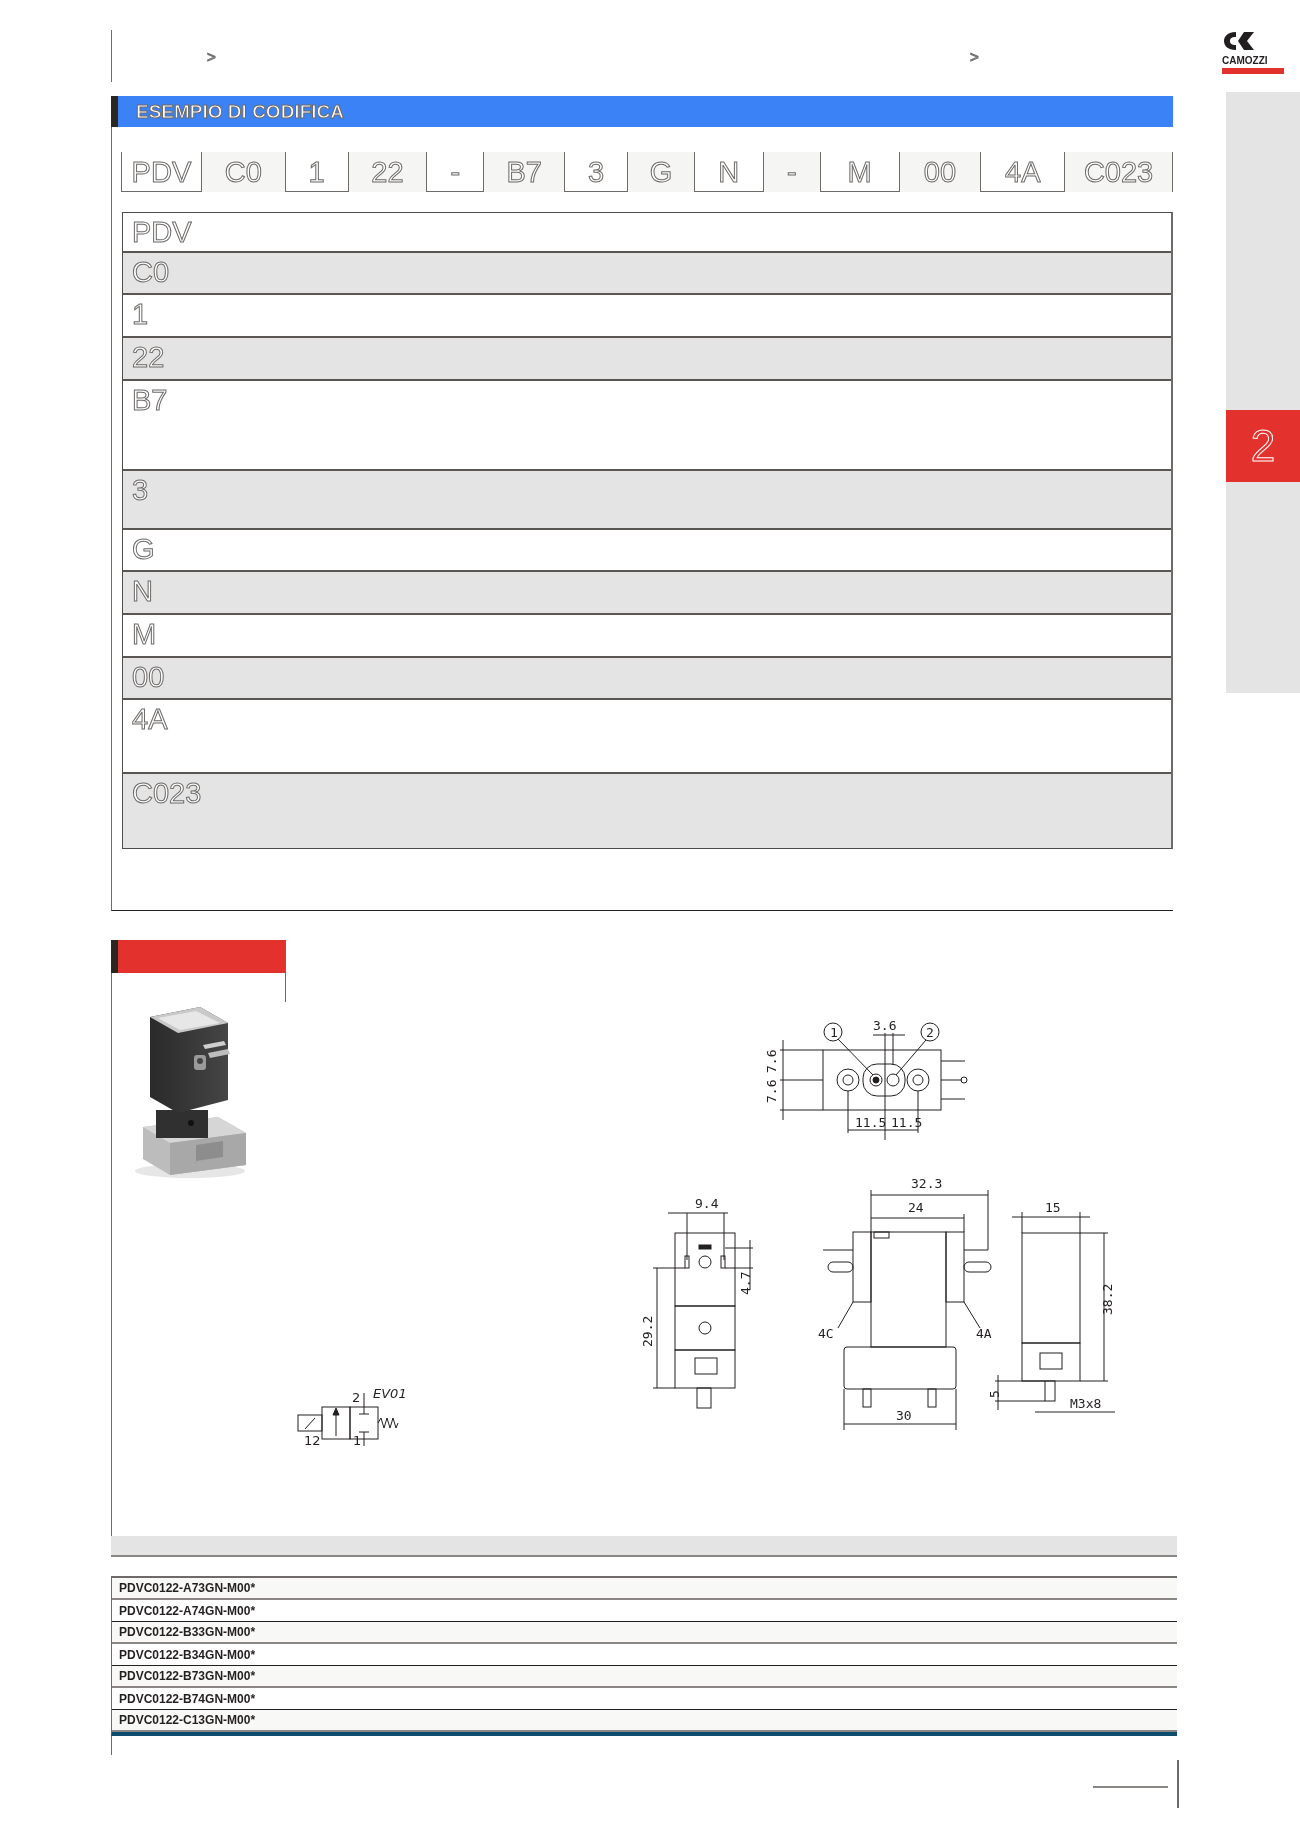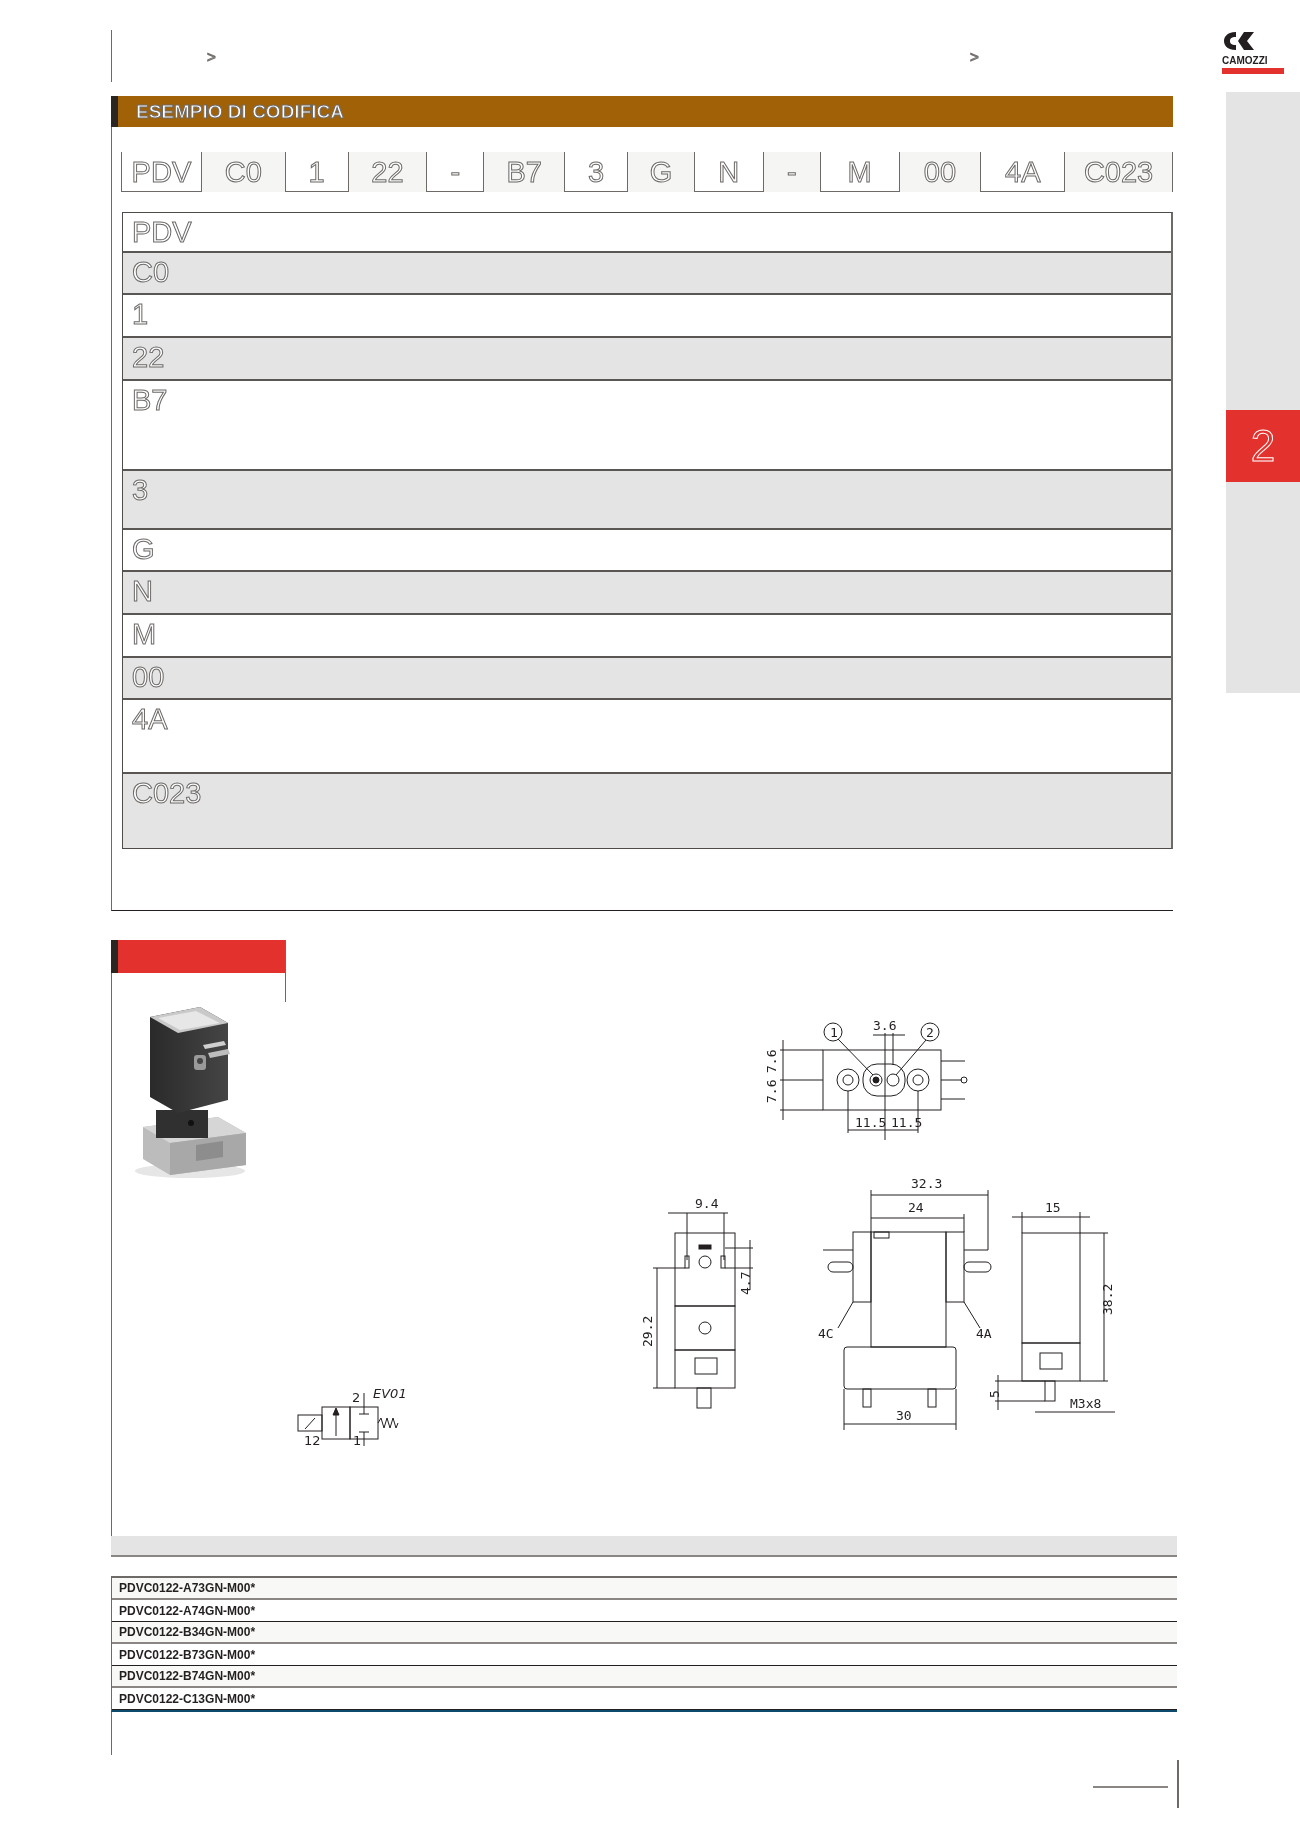--- a/index.html
+++ b/index.html
@@ -19,21 +19,21 @@
   .logo-text { font-size: 10px; font-weight: bold; color: #231f20; line-height: 12px; letter-spacing: 0px; }
   .logo-bar { height: 6px; background: #e3312d; margin-top: 1px; }
 
   
   .side-strip { position: absolute; left: 1226px; top: 92px; width: 74px; height: 601px; background: #e4e4e4; }
   .side-tab { position: absolute; left: 1226px; top: 410px; width: 74px; height: 72px; background: #e3312d; display: flex; align-items: center; justify-content: center; }
   .side-tab span { font-size: 44px; color: #e3312d; -webkit-text-stroke: 1px #ffffff; }
 
   
   .sec1-frame { position: absolute; left: 111px; top: 96px; width: 1062px; height: 815px; border-left: 1px solid #6d6a68; border-bottom: 1px solid #231f20; }
-  .sec-header { position: absolute; left: 111px; top: 96px; width: 1062px; height: 31px; background: #a16207; }
+  .sec-header { position: absolute; left: 111px; top: 96px; width: 1062px; height: 31px; background: #3b82f6; }
   .sec-header .bar { position: absolute; left: 0; top: 0; width: 7px; height: 31px; background: #2b2622; }
   .sec-header .title { position: absolute; left: 25px; top: 5px; font-size: 19px; font-weight: bold; }
 
   .code-row { position: absolute; left: 121px; top: 152px; width: 1052px; height: 40px; display: flex; border-left: 1px solid #6d6a68; border-right: 1px solid #6d6a68; border-bottom: 1px solid #6d6a68; }
   .code-cell { height: 40px; display: flex; align-items: center; justify-content: center; font-size: 29px; border-right: 1px solid #6d6a68; }
   .code-cell:last-child { border-right: none; }
   .code-cell.alt { background: #f5f5f3; }
 
   .legend { position: absolute; left: 122px; top: 212px; width: 1051px; border: 1px solid #4f4b48; border-right: 2px solid #6d6a68; }
   .legend-row { border-bottom: 2px solid #5a5654; position: relative; padding-left: 9px; }
@@ -50,21 +50,21 @@
   .photo { position: absolute; left: 128px; top: 1005px; width: 130px; height: 175px; }
 
   .drawing { position: absolute; }
 
   
   .parts { position: absolute; left: 111px; top: 1536px; width: 1066px; }
   .parts-head { height: 21px; background: #e4e4e4; border-bottom: 2px solid #8a8684; }
   .parts-sub { height: 21px; background: #ffffff; border-bottom: 2px solid #6d6a68; }
   .parts-row { height: 22px; border-bottom: 1px solid #231f20; display: flex; align-items: center; padding-left: 7px; font-size: 12px; font-weight: bold; color: #231f20; }
   .parts-row:nth-child(odd) { background: #f8f8f6; border-bottom: 2px solid #8a8684; }
-  .parts-body { border-left: 1px solid #6d6a68; border-bottom: 2px solid #0c4a6e; }
+  .parts-body { border-left: 1px solid #6d6a68; border-bottom: 4px solid #0c4a6e; }
 
   .footer-line { position: absolute; left: 1093px; top: 1786px; width: 75px; height: 2px; background: #8a8684; }
   .footer-vline { position: absolute; left: 1177px; top: 1760px; width: 2px; height: 48px; background: #6d6a68; }
 </style>
 </head>
 <body>
 
 <div class="top-rule"></div>
 <span class="crumb crumb-1 outline">&gt;</span>
 <span class="crumb crumb-2 outline">&gt;</span>
@@ -308,20 +308,23 @@
   <div class="parts-head"></div>
   <div class="parts-sub"></div>
   <div class="parts-body" id="parts-body">
       <div class="parts-row">
         <span>PDVC0122-A73GN-M00*</span>
       </div>
       <div class="parts-row">
         <span>PDVC0122-A74GN-M00*</span>
       </div>
       <div class="parts-row">
+        <span>PDVC0122-B33GN-M00*</span>
+      </div>
+      <div class="parts-row">
         <span>PDVC0122-B34GN-M00*</span>
       </div>
       <div class="parts-row">
         <span>PDVC0122-B73GN-M00*</span>
       </div>
       <div class="parts-row">
         <span>PDVC0122-B74GN-M00*</span>
       </div>
       <div class="parts-row">
         <span>PDVC0122-C13GN-M00*</span>

